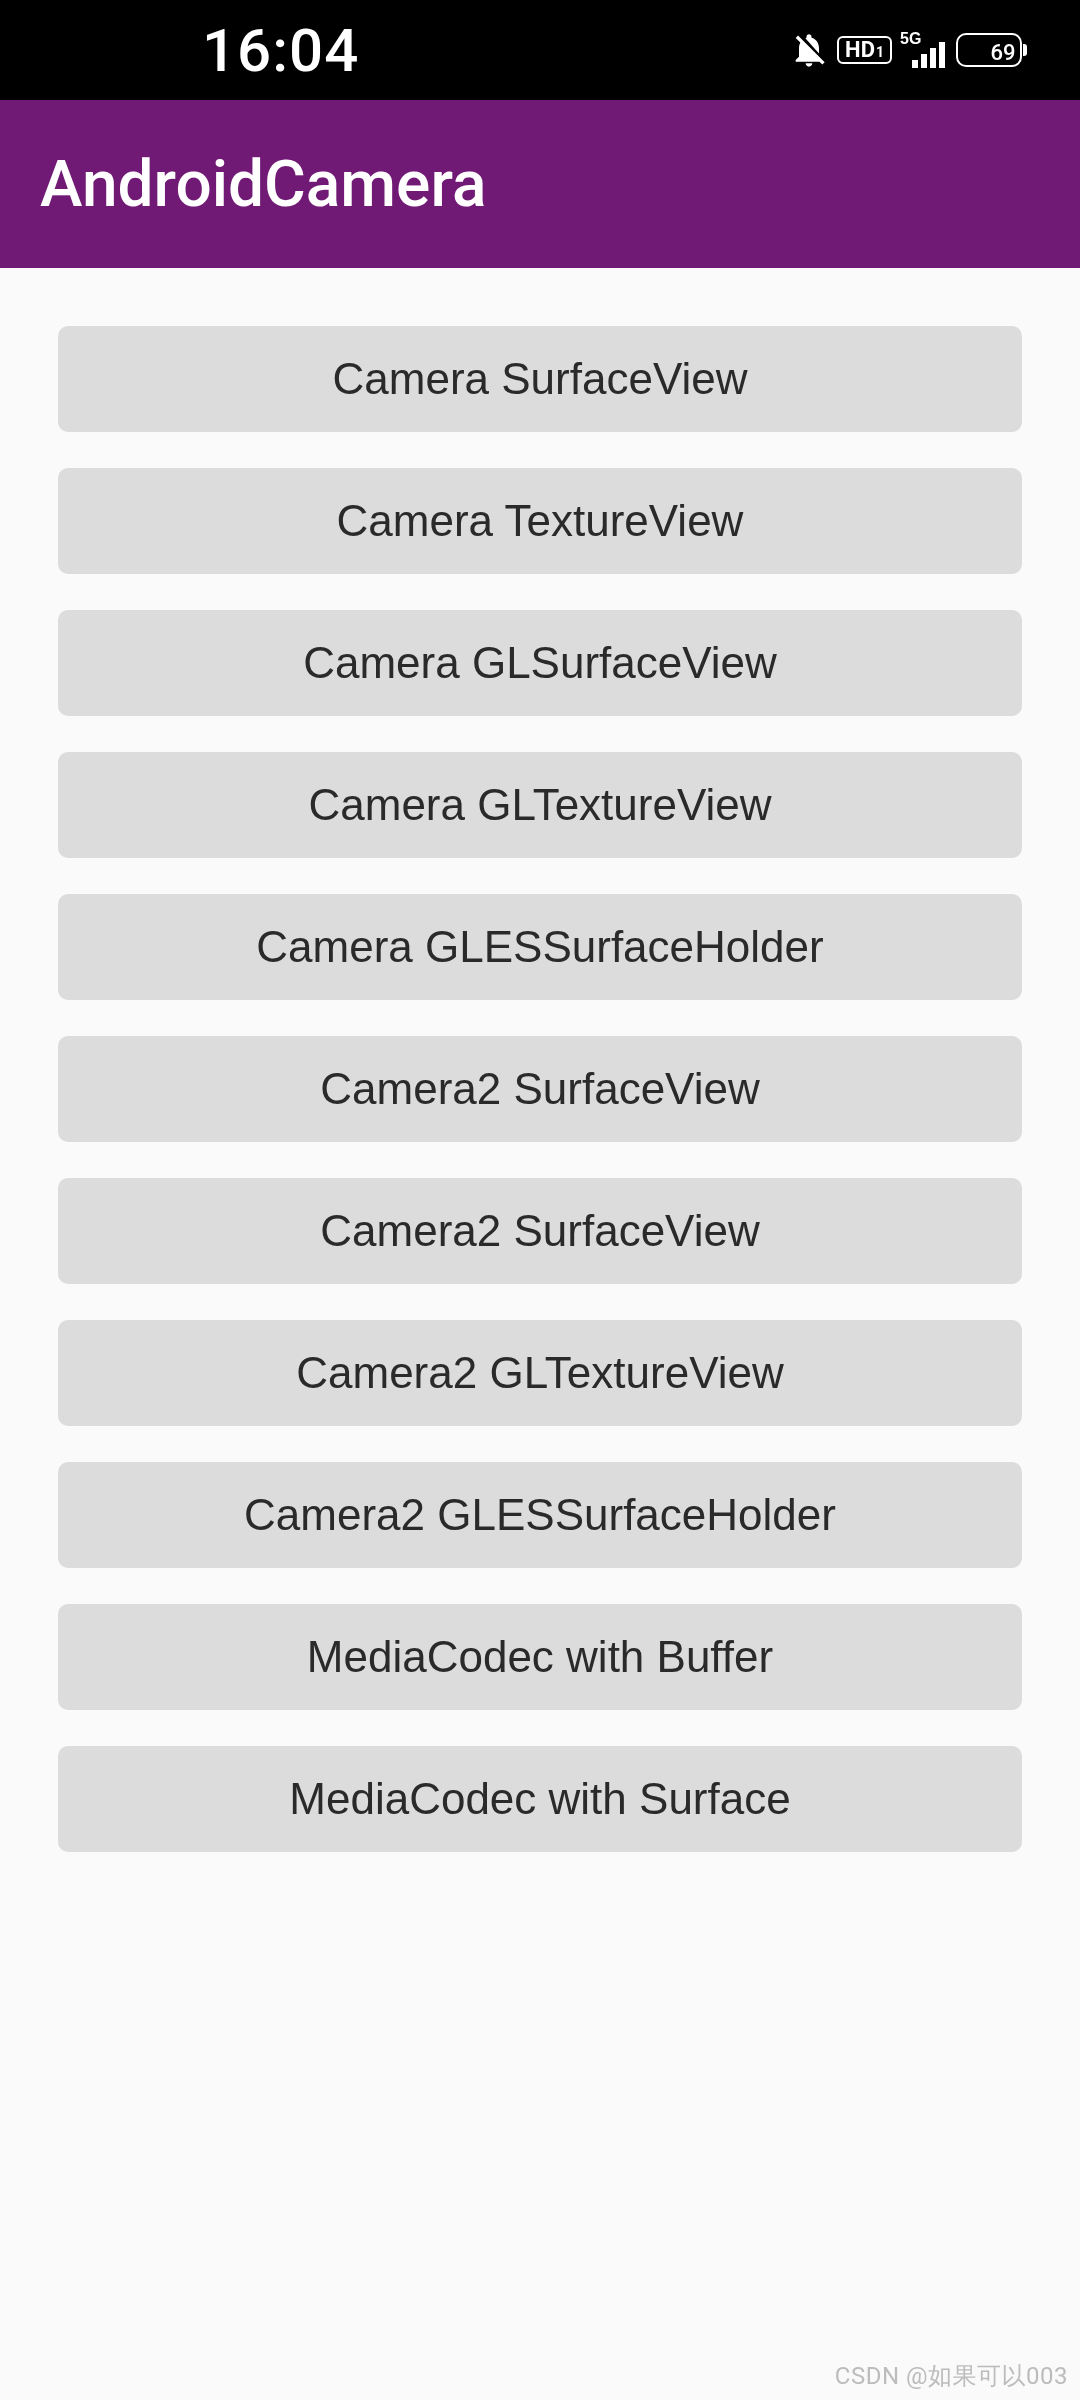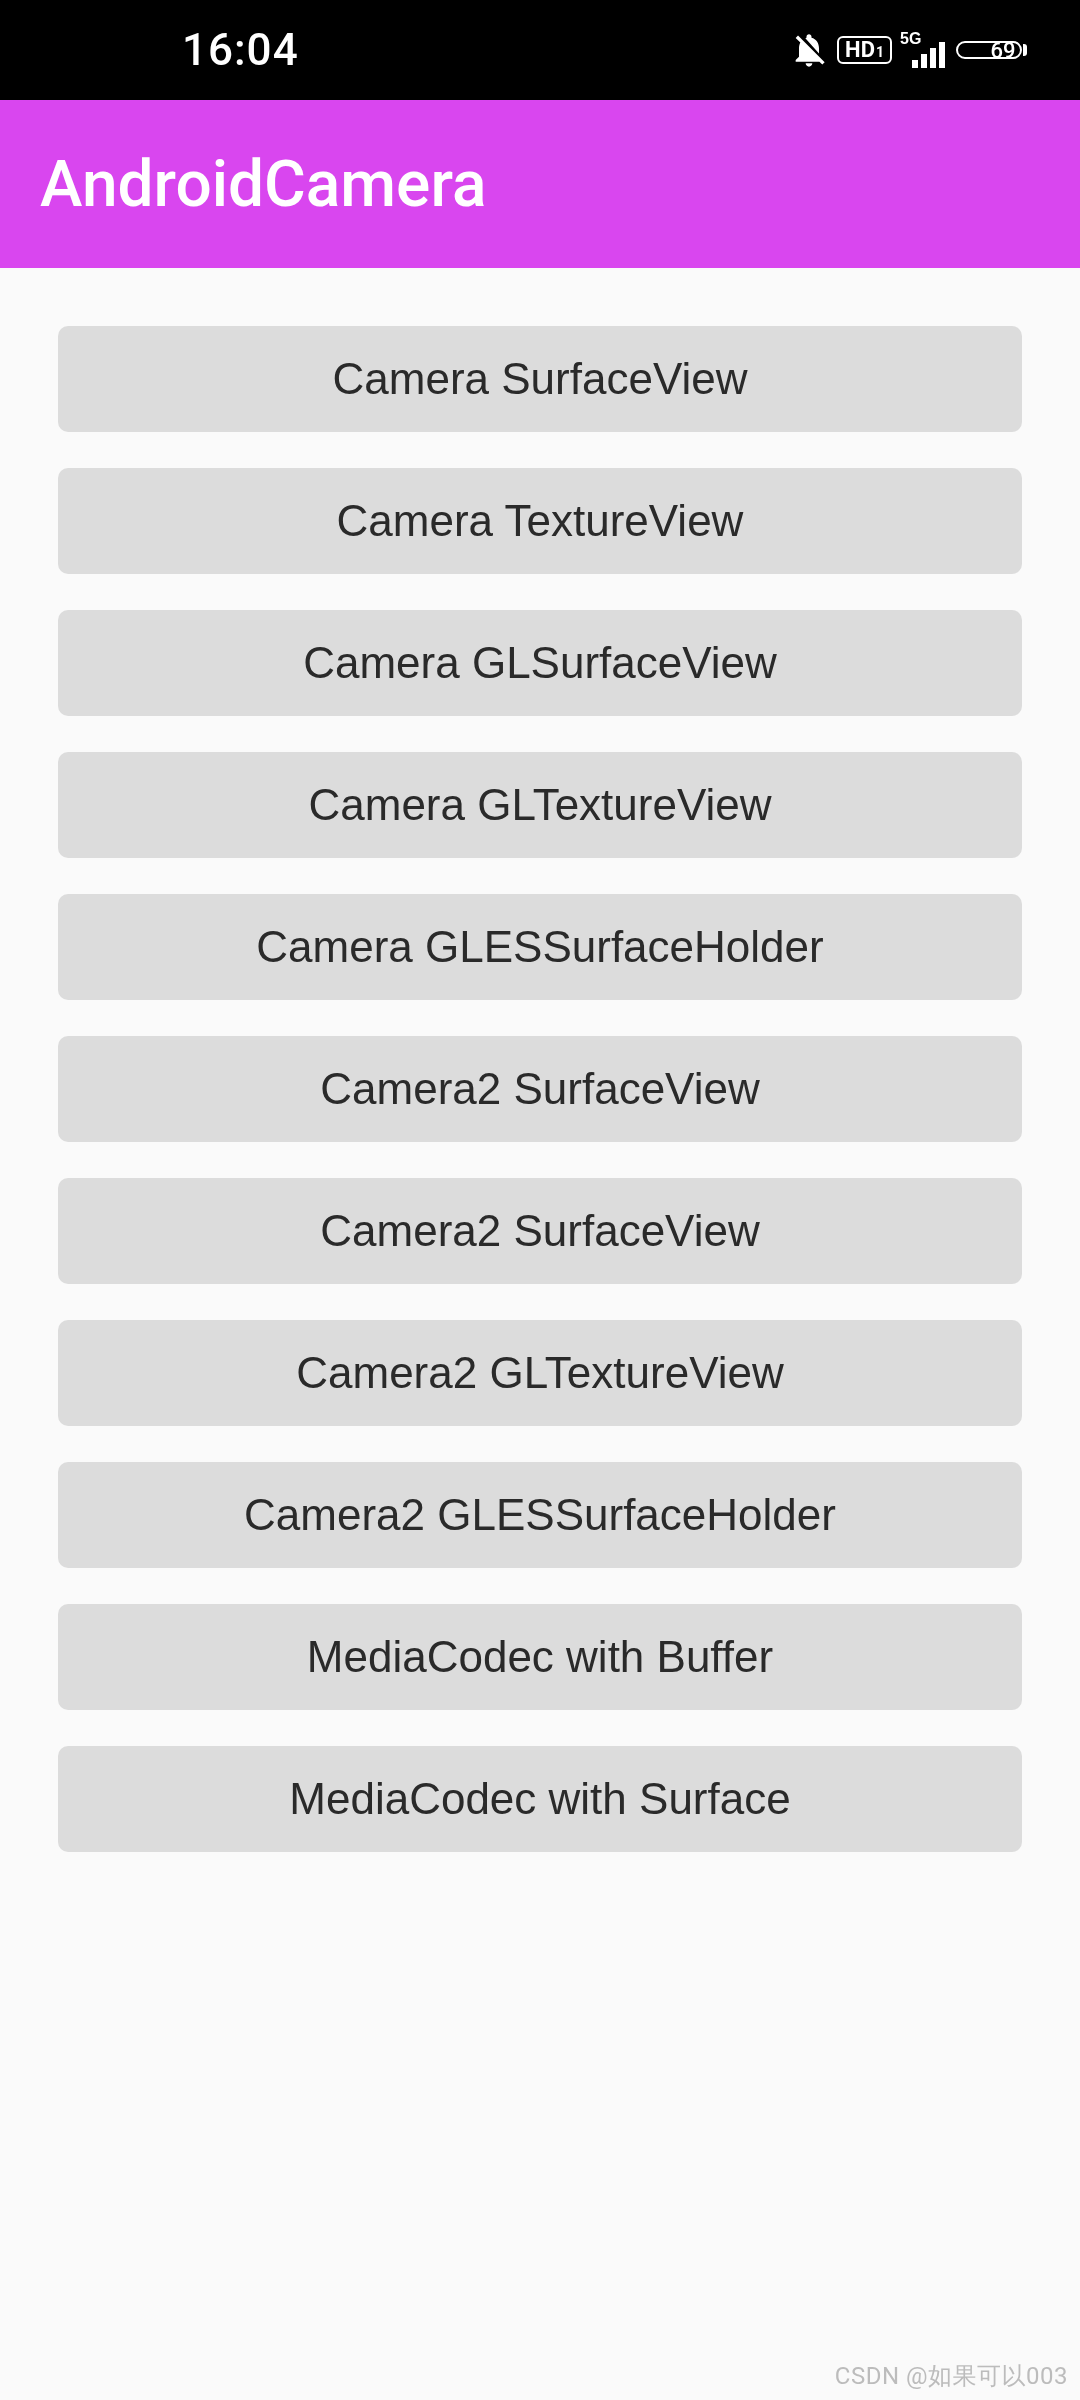--- a/index.html
+++ b/index.html
@@ -19,36 +19,37 @@
       width: 100%;
       height: 100px;
       background: #000;
       display: flex;
       align-items: center;
       justify-content: space-between;
       padding: 0 58px 0 182px;
       color: #fff;
     }
     .status-time {
-      font-size: 44px;
+      font-size: 60px;
       font-weight: 500;
       letter-spacing: 1px;
+      margin-left: 20px;
     }
     .status-icons {
       display: flex;
       align-items: center;
       gap: 8px;
     }
     .status-icons svg, .status-icons .icon-box {
       flex-shrink: 0;
     }
     .app-bar {
       width: 100%;
       height: 168px;
-      background: #d946ef;
+      background: #701a75;
       display: flex;
       align-items: center;
       padding: 0 40px;
     }
     .app-title {
       color: #fff;
       font-size: 64px;
       font-weight: 500;
     }
     .content {
@@ -91,26 +92,26 @@
       display: flex;
       align-items: baseline;
     }
     .hd-box .sub {
       font-size: 14px;
       font-weight: 700;
       margin-left: 1px;
     }
     .battery {
       width: 66px;
-      height: 18px;
+      height: 34px;
       border: 2.5px solid #fff;
       border-radius: 10px;
       position: relative;
       display: flex;
-      align-items: center;
+      align-items: flex-end;
       justify-content: center;
       padding-left: 28px;
     }
     .battery::after {
       content: "";
       position: absolute;
       right: -7px;
       top: 50%;
       transform: translateY(-50%);
       width: 4px;

